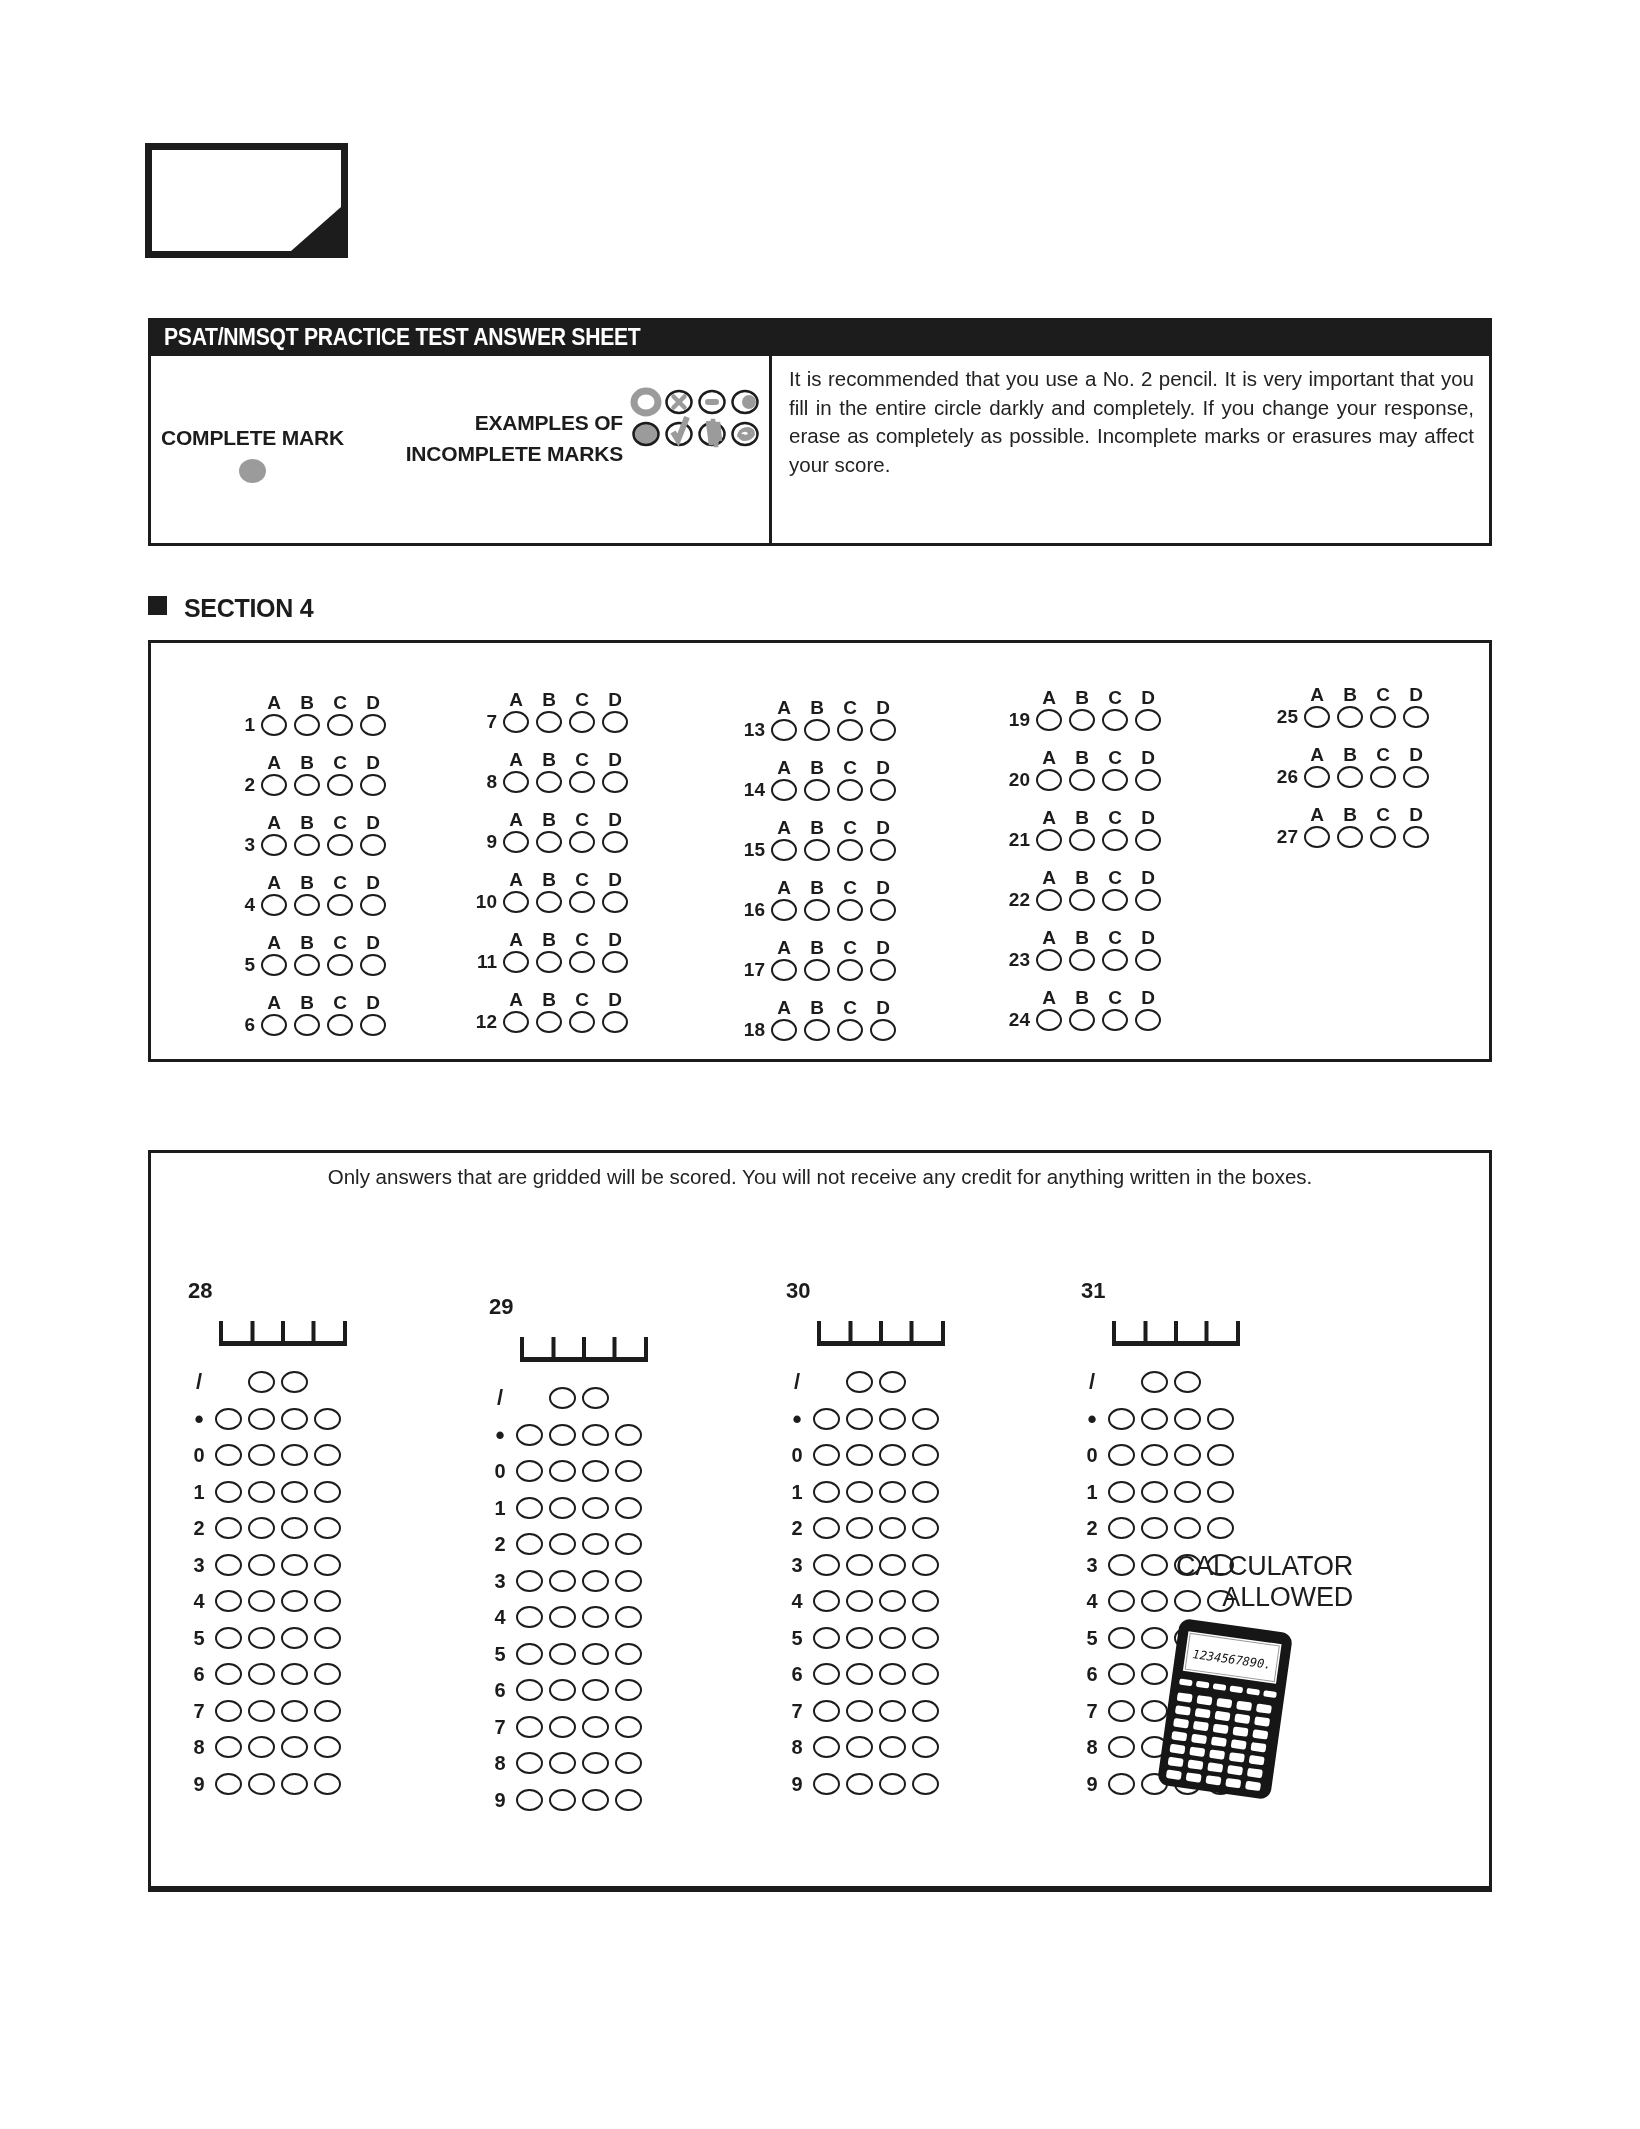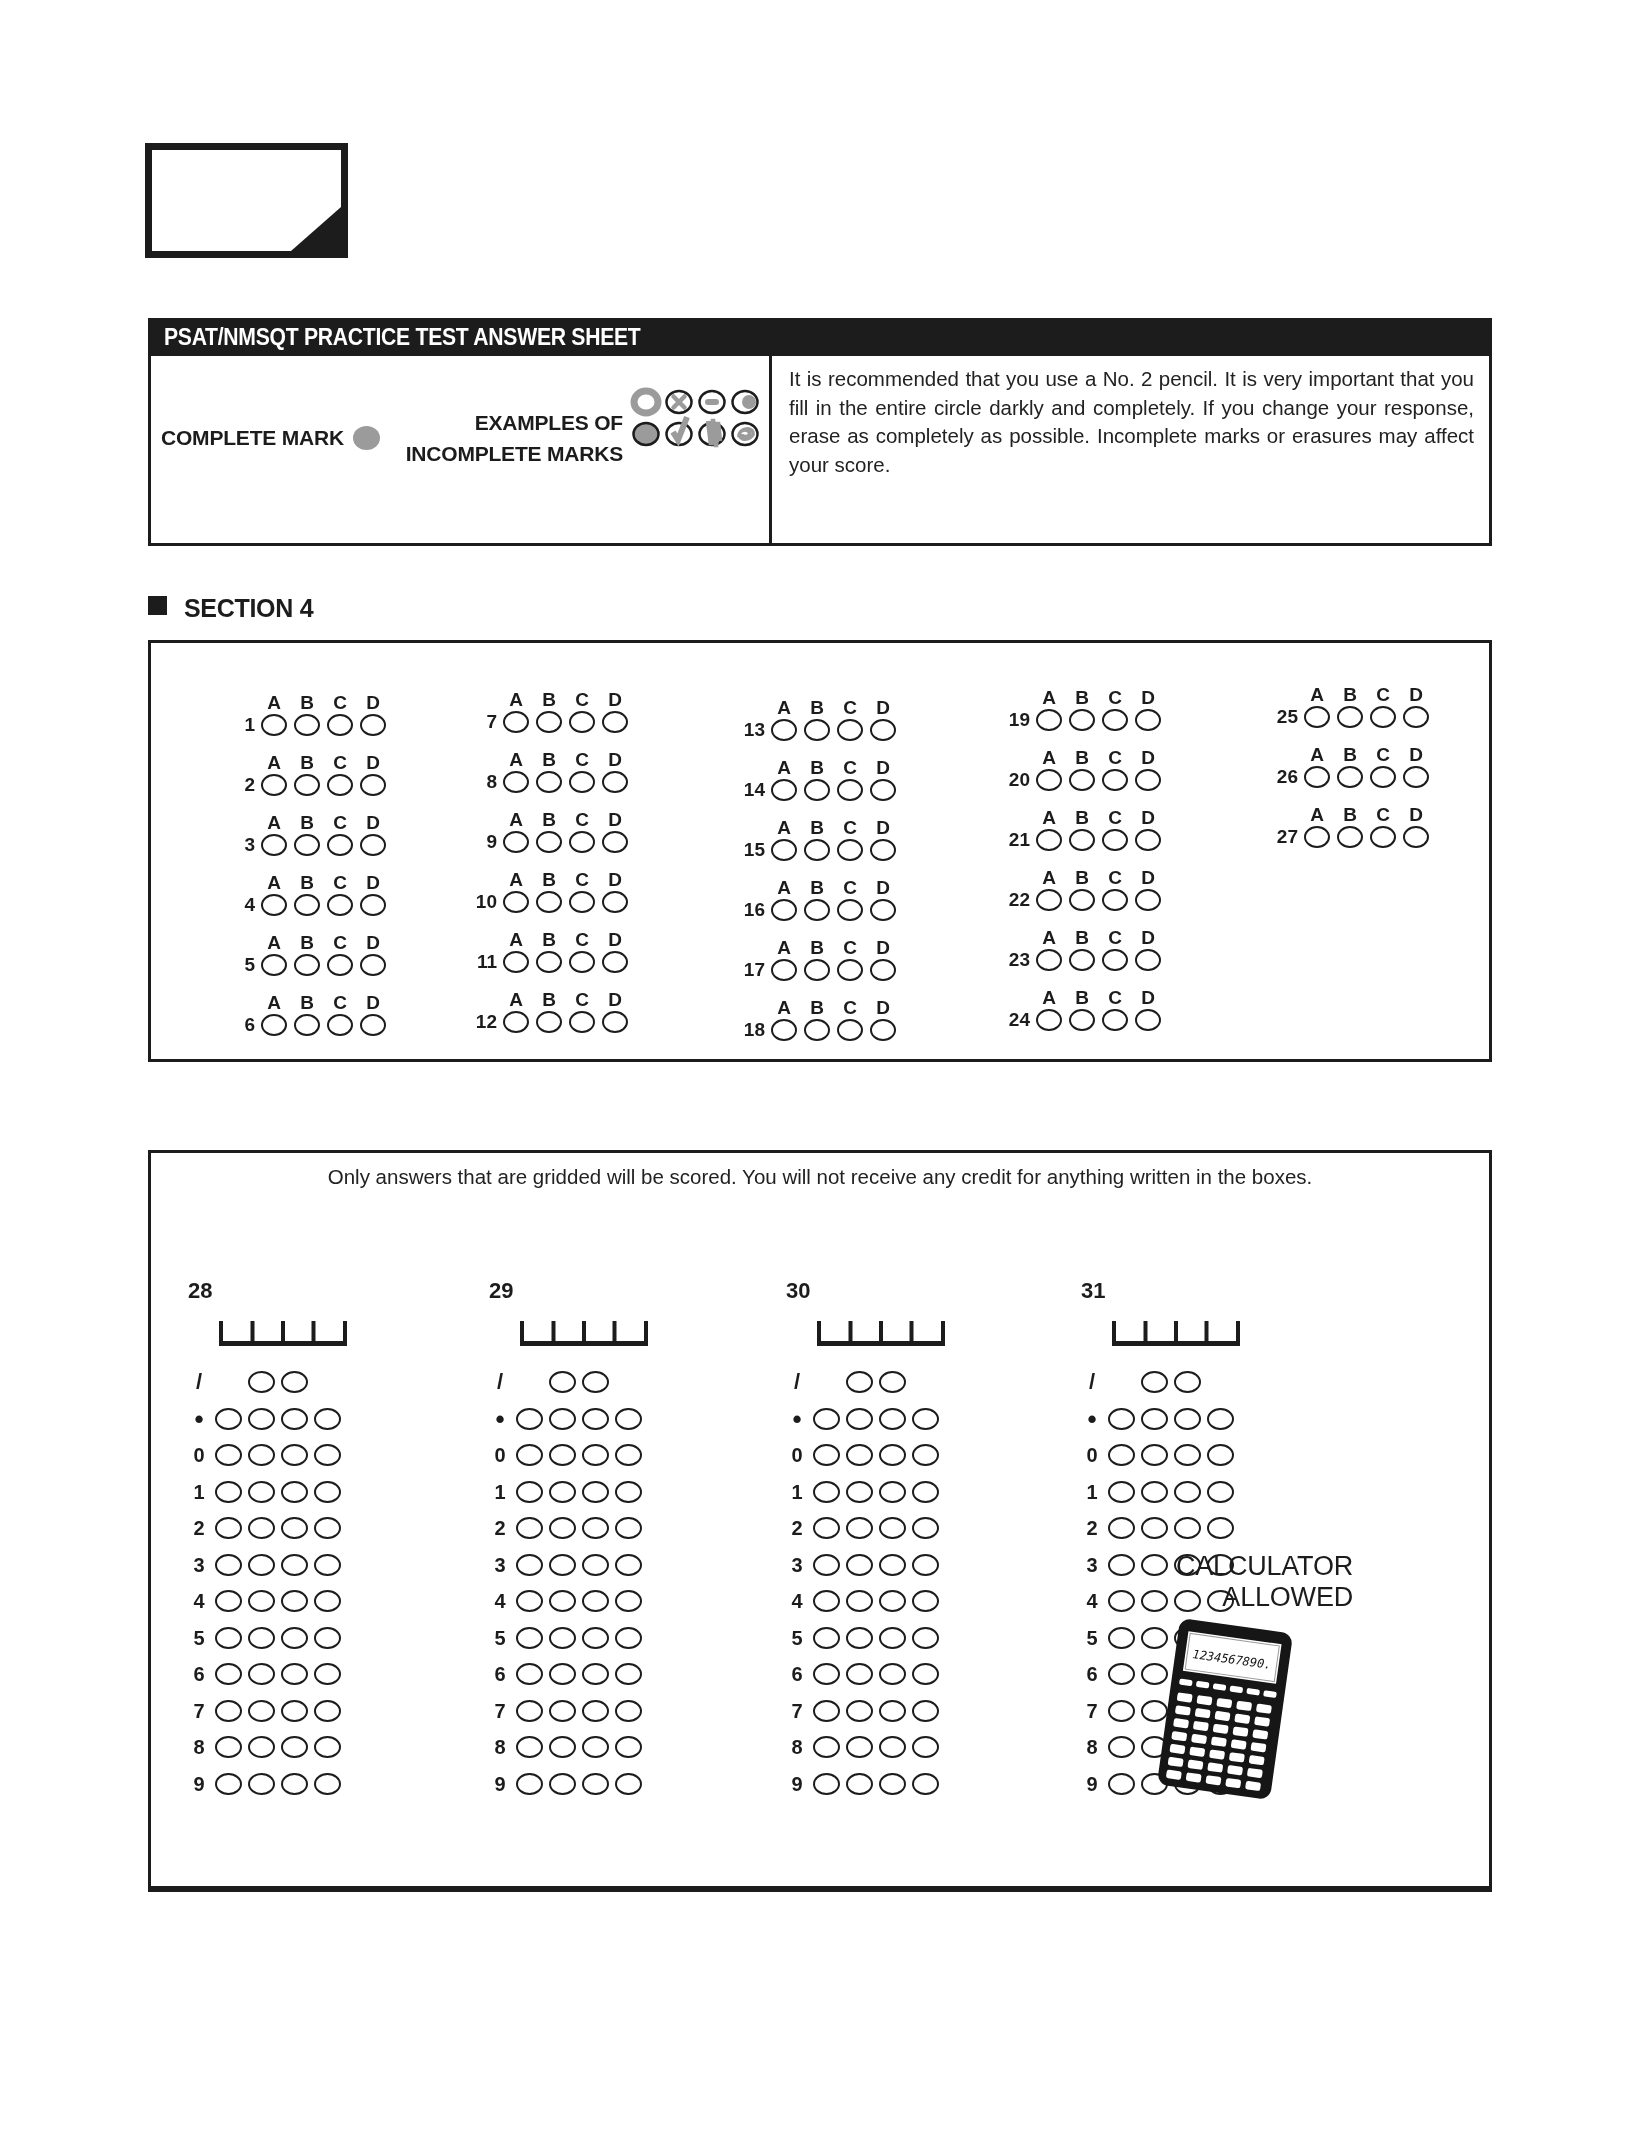--- a/index.html
+++ b/index.html
@@ -19,21 +19,21 @@
     border-left:50px solid transparent; border-bottom:44px solid #1c1c1c; }
 
   
   .bar { left:148px; top:318px; width:1344px; height:38px; background:#1c1c1c; color:#fff;
     font-weight:bold; font-size:23px; line-height:38px; padding-left:16px; }
   .bar span { display:inline-block; transform:scaleX(.92); transform-origin:left center; letter-spacing:-.3px; }
 
   
   .info-box { left:148px; top:356px; width:1344px; height:190px; border:3px solid #1c1c1c; border-top:none; background:#fff; }
   .info-left { position:absolute; left:0; top:0; bottom:0; width:621px; border-right:3px solid #1c1c1c; }
-  .complete-row { position:absolute; left:10px; top:70px; display:flex; align-items:center; gap:9px; }
+  .complete-row { position:absolute; left:10px; top:70px; display:flex; align-items:center; gap:9px;flex-direction:column; }
   .legend-label { font-weight:bold; font-size:21px; letter-spacing:-.2px; }
   .complete-dot { width:27px; height:24px; border-radius:50%; background:#9b9b9b; }
   .examples-block { position:absolute; left:240px; top:51px; width:232px; text-align:right;
     font-weight:bold; font-size:21px; line-height:31px; letter-spacing:-.2px; }
   .marks-grid { position:absolute; left:478px; top:30px; display:grid;
     grid-template-columns:repeat(4,33px); grid-auto-rows:32px; align-items:center; justify-items:center; }
   .mark-svg { overflow:visible; display:block; }
   .info-right { position:absolute; left:624px; right:0; top:0; bottom:0; padding:9px 15px 0 14px; }
   .instructions { font-size:20.5px; line-height:28.5px; text-align:justify; color:#222; }
 
@@ -670,21 +670,21 @@
             <span class="gq-label ">9</span>
             <div class="gq-bubbles">
               <div class="gq-bubble"></div>
               <div class="gq-bubble"></div>
               <div class="gq-bubble"></div>
               <div class="gq-bubble"></div>
             </div>
           </div>
         </div>
       </div>
-      <div class="gq-col" style="left: 336px;">
+      <div class="gq-col" style="left: 336px; margin-top: 16px;">
         <div class="gq-num">29</div>
         <div class="comb-wrap"><svg width="128" height="27" viewBox="0 0 128 27" overflow="visible">
             <path d="M2 1 V21 M33.5 1 V21 M64 1 V21 M94.5 1 V21 M126 1 V21" stroke="#1c1c1c" stroke-width="4" fill="none"></path>
             <rect x="0" y="21" width="128" height="5" fill="#1c1c1c"></rect>
           </svg></div>
         <div class="gq-rows">
           <div class="gq-row">
             <span class="gq-label slash">/</span>
             <div class="gq-bubbles">
               <div class="gq-bubble hidden"></div>

